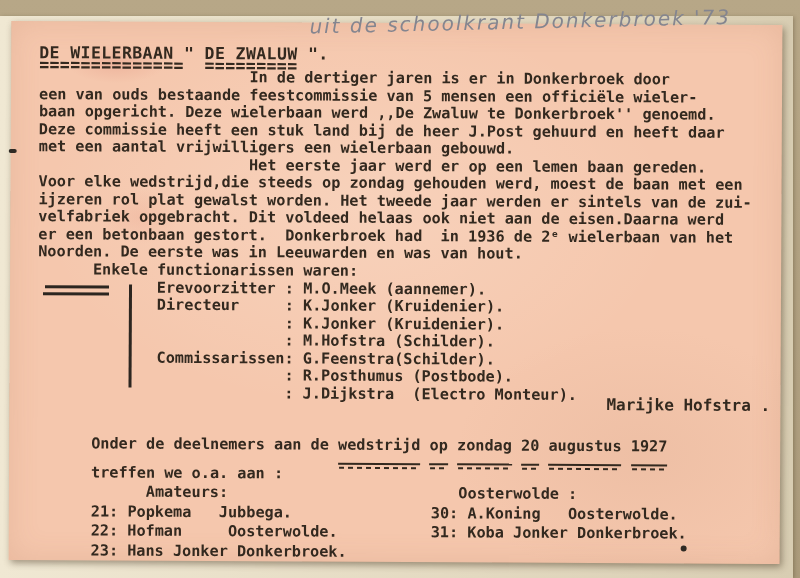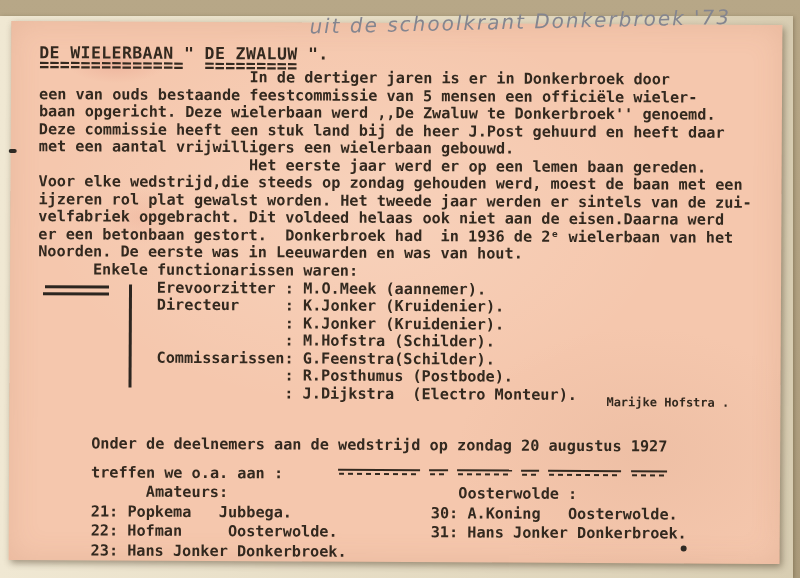--- a/index.html
+++ b/index.html
@@ -16,24 +16,24 @@
       radial-gradient(ellipse 420px 260px at 45% 35%, rgba(255,238,224,.28), transparent 75%);
     box-shadow:2px 3px 7px rgba(60,42,22,.45), inset 0 0 30px rgba(167,106,76,.16);
     transform:rotate(.3deg);
   }
   .ink{color:#33291f;font-weight:bold;}
   .note{position:absolute;left:298px;top:-14px;width:420px;color:#84858f;font-family:"DejaVu Sans",sans-serif;font-style:italic;font-size:20px;letter-spacing:2px;transform:rotate(-1.6deg);white-space:nowrap;}
   .title-wrap{position:absolute;left:28px;top:22px;}
   .title{font-size:16.5px;letter-spacing:.4px;white-space:pre;}
   .title-underline{margin-top:-7px;font-size:16.5px;letter-spacing:.4px;white-space:pre;transform:scaleY(1.15);}
   .typed-body{position:absolute;left:28px;top:47px;font-size:15.2px;line-height:17.55px;white-space:pre;}
-  .signature{position:absolute;left:597px;top:371px;font-size:12px;white-space:pre;}
+  .signature{position:absolute;left:597px;top:371px;font-size:16px;white-space:pre;}
   .intro{position:absolute;left:82px;top:414px;font-size:15.2px;line-height:17.5px;white-space:nowrap;}
   .intro-line2{margin-top:11px;}
-  .uw{position:relative;border-bottom:2px solid #33291f;padding-bottom:15px;}
+  .uw{position:relative;border-bottom:2px solid #33291f;padding-bottom:9px;}
   .uw::after{content:"";position:absolute;left:1px;right:1px;bottom:-6px;height:2px;
     background:repeating-linear-gradient(90deg,#33291f 0 5px,transparent 5px 9px);}
   .lists{position:absolute;left:0;top:461px;width:771px;}
   .list{position:absolute;top:0;font-size:15.2px;line-height:19.6px;white-space:pre;}
   .list-left{left:82px;}
   .list-right{left:422px;}
   .bracket-h{position:absolute;background:#2c2620;height:3px;}
   .bracket-v{position:absolute;background:#2c2620;width:3px;}
   .speck{position:absolute;background:#2f2a24;border-radius:2px;}
 </style>
@@ -62,21 +62,21 @@
       <span class="uw">op</span>
       <span class="uw">zondag</span>
       <span class="uw">20</span>
       <span class="uw">augustus</span>
       <span class="uw">1927</span>
       <div class="intro-line2">treffen we o.a. aan :</div>
     </div>
 
     <div class="lists">
       <div class="list list-left ink"><div>      Amateurs:</div><div>21: Popkema   Jubbega.</div><div>22: Hofman     Oosterwolde.</div><div>23: Hans Jonker Donkerbroek.</div></div>
-      <div class="list list-right ink"><div>   Oosterwolde :</div><div>30: A.Koning   Oosterwolde.</div><div>31: Hans Jonker Donkerbroek.</div></div>
+      <div class="list list-right ink"><div>   Oosterwolde :</div><div>30: A.Koning   Oosterwolde.</div><div>31: Koba Jonker Donkerbroek.</div></div>
     </div>
 
     <div class="bracket-h" style="left:35px;top:264px;width:64px;"></div>
     <div class="bracket-h" style="left:33px;top:271px;width:66px;"></div>
     <div class="bracket-v" style="left:119px;top:263px;height:103px;"></div>
 
     <div class="speck" style="left:-2px;top:128px;width:8px;height:4px;"></div>
     <div class="speck" style="left:672px;top:521px;width:6px;height:6px;border-radius:50%;"></div>
   </div>
 </div>

